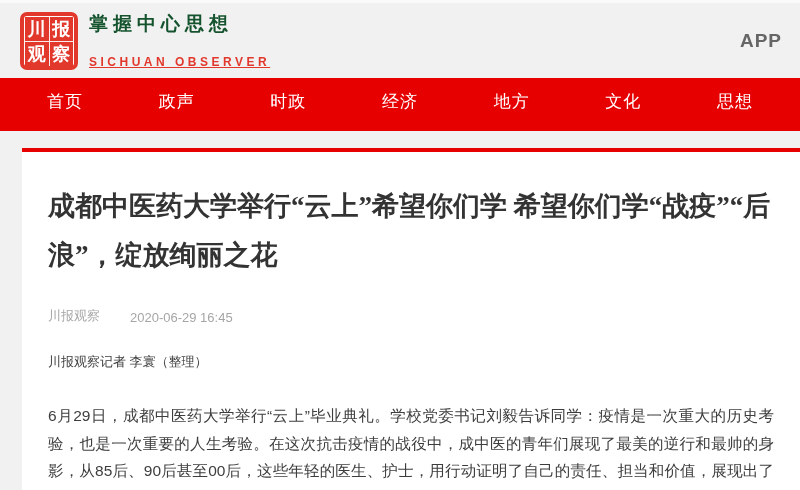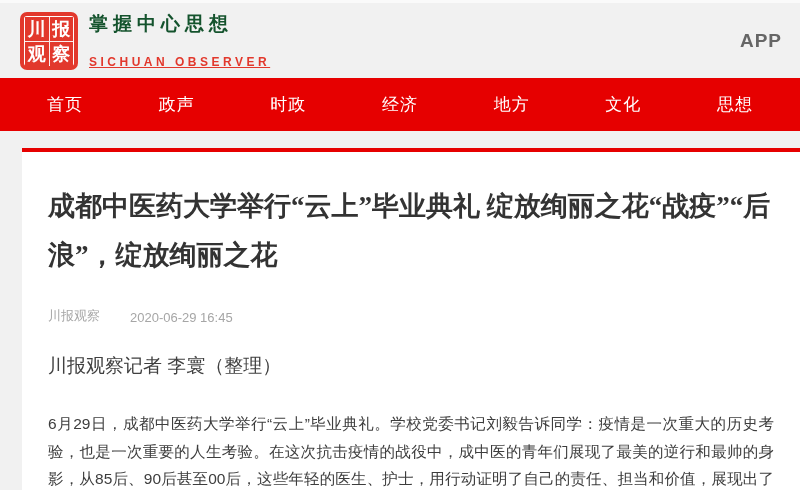--- a/index.html
+++ b/index.html
@@ -69,23 +69,23 @@
     font-weight: 700;
     letter-spacing: 1px;
     cursor: pointer;
   }
 
   
   .main-nav {
     height: 53px;
     background: #e60000;
     display: flex;
-    align-items: center;
+    align-items: flex-start;
     justify-content: space-between;
-    padding: 0 47px;
+    padding: 12px 47px;
   }
   .nav-item {
     color: #ffffff;
     font-size: 17px;
     letter-spacing: 1px;
     cursor: pointer;
     white-space: nowrap;
   }
 
   
@@ -112,21 +112,21 @@
     margin-top: 27px;
     display: flex;
     align-items: flex-end;
     color: #a6a6a6;
     font-size: 13px;
   }
   .meta-source { margin-right: 30px; }
   .article-author {
     margin-top: 28px;
     color: #404040;
-    font-size: 19px;
+    font-size: 13px;
   }
   .article-body {
     margin-top: 31px;
     color: #3d3d3d;
     font-size: 15.5px;
     line-height: 27.5px;
     text-align: justify;
   }
 </style>
 </head>
@@ -153,21 +153,21 @@
   <span class="nav-item">政声</span>
   <span class="nav-item">时政</span>
   <span class="nav-item">经济</span>
   <span class="nav-item">地方</span>
   <span class="nav-item">文化</span>
   <span class="nav-item">思想</span>
 </nav>
 
 <main class="page-main">
   <article class="article-card">
-    <h1 class="article-title">成都中医药大学举行“云上”毕业典礼 绽放绚丽之花“战疫”“后浪”，绽放绚丽之花</h1>
+    <h1 class="article-title">成都中医药大学举行“云上”希望你们学 希望你们学“战疫”“后浪”，绽放绚丽之花</h1>
     <div class="article-meta">
       <span class="meta-source">川报观察</span>
       <span class="meta-date">2020-06-29 16:45</span>
     </div>
     <div class="article-author">川报观察记者 李寰（整理）</div>
     <p class="article-body">6月29日，成都中医药大学举行“云上”毕业典礼。学校党委书记刘毅告诉同学：疫情是一次重大的历史考验，也是一次重要的人生考验。在这次抗击疫情的战役中，成中医的青年们展现了最美的逆行和最帅的身影，从85后、90后甚至00后，这些年轻的医生、护士，用行动证明了自己的责任、担当和价值，展现出了与祖国同呼吸共命运、为人民勇担当甘贡献的情怀与使命。</p>
   </article>
 </main>
 
 </body></html>

